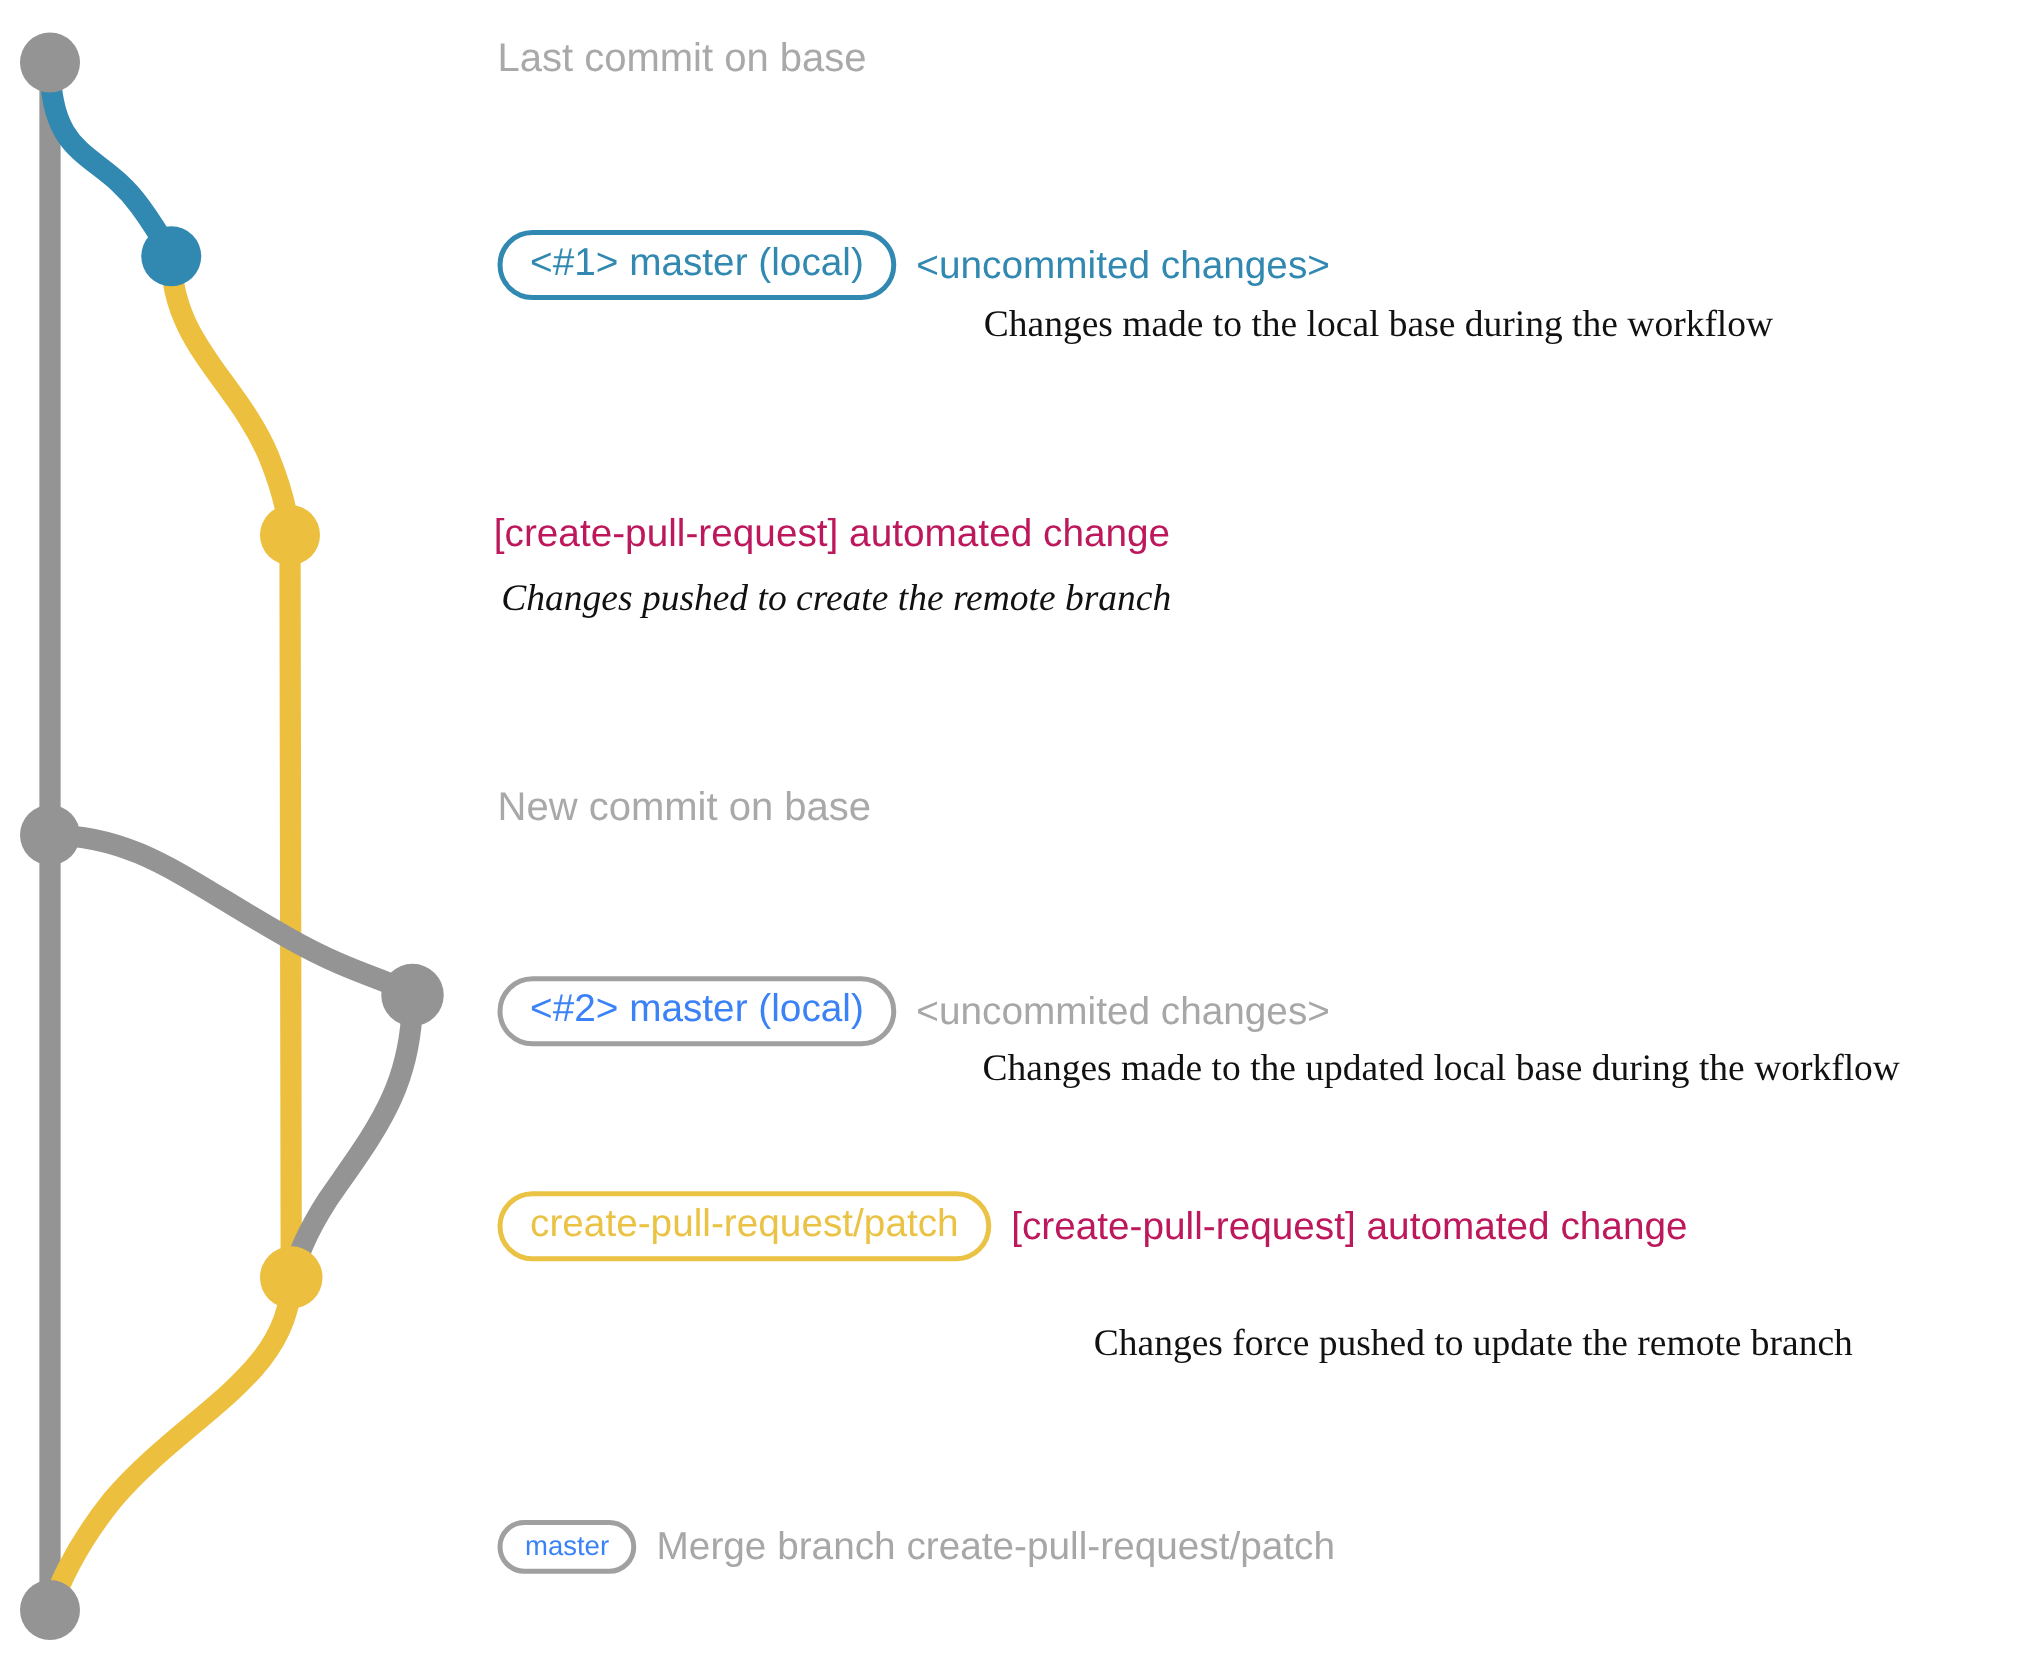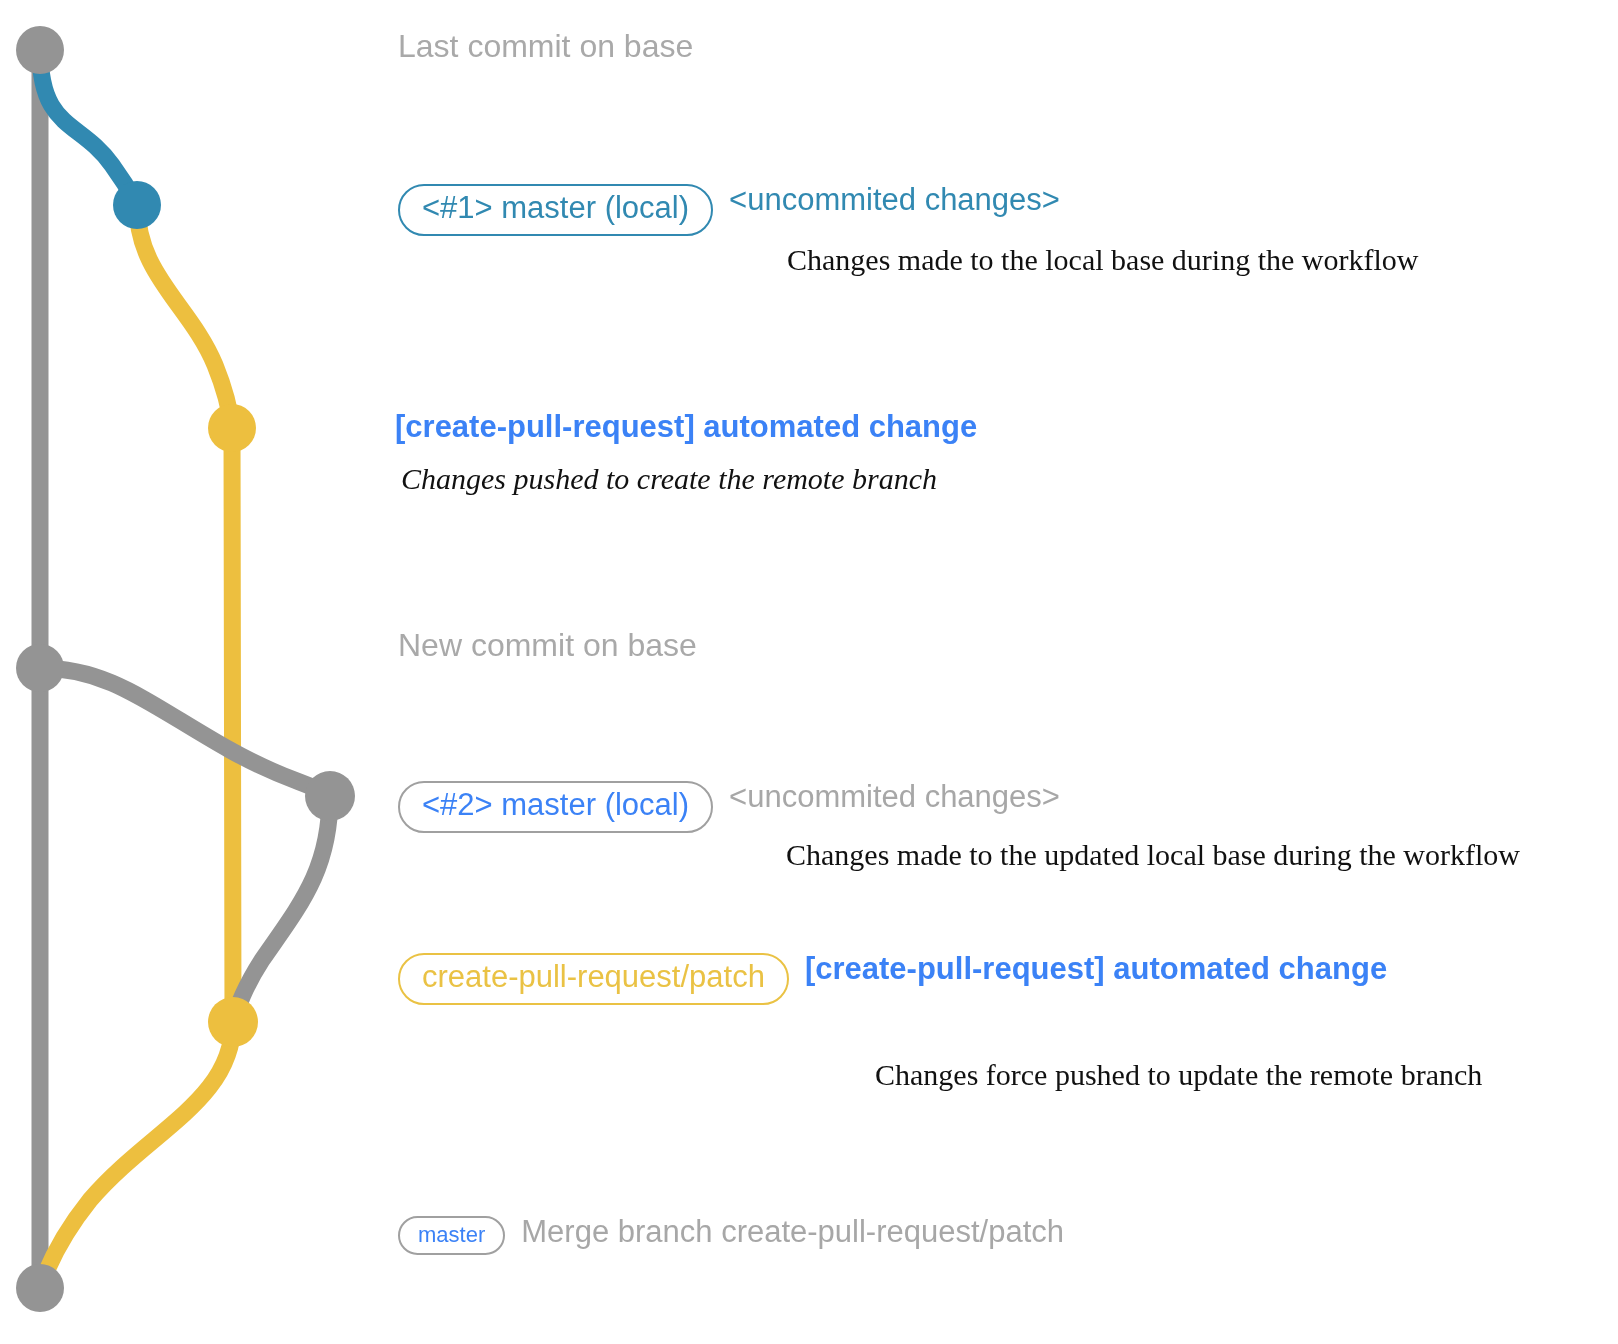--- a/index.html
+++ b/index.html
@@ -34,28 +34,29 @@
 
   .row {
     position: absolute;
     display: flex;
     align-items: flex-start;
     flex-direction: column;
   }
 
   .row-main {
     display: flex;
+    align-items: center;
     white-space: nowrap;
   }
 
   .pill {
     display: inline-flex;
     align-items: center;
     justify-content: center;
-    border: 2px solid #d946ef;
+    border: 4px solid #d946ef;
     border-radius: 28px;
     padding: 6px 22px 9px 22px;
     font-size: 31px;
     line-height: 1.05;
     color: #9a9a9a;
     background: #ffffff;
     box-sizing: border-box;
   }
   .pill.blue { border-color: #3189b1; color: #3189b1; }
   .pill.yellow { border-color: #eac244; color: #eac244; }
@@ -67,21 +68,21 @@
     border-radius: 24px;
   }
 
   .commit-msg {
     font-size: 31px;
     line-height: 1.05;
     margin-left: 16px;
     white-space: nowrap;
   }
   .commit-msg.blue { color: #3189b1; }
-  .commit-msg.yellow { color: #3b82f6; font-weight: bold; }
+  .commit-msg.yellow { color: #be185d; }
   .commit-msg.gray { color: #a7a7a7; }
 
   .plain-title {
     font-size: 32px;
     color: #a9a9a9;
     line-height: 1.05;
     white-space: nowrap;
   }
 
   .note-abs {

